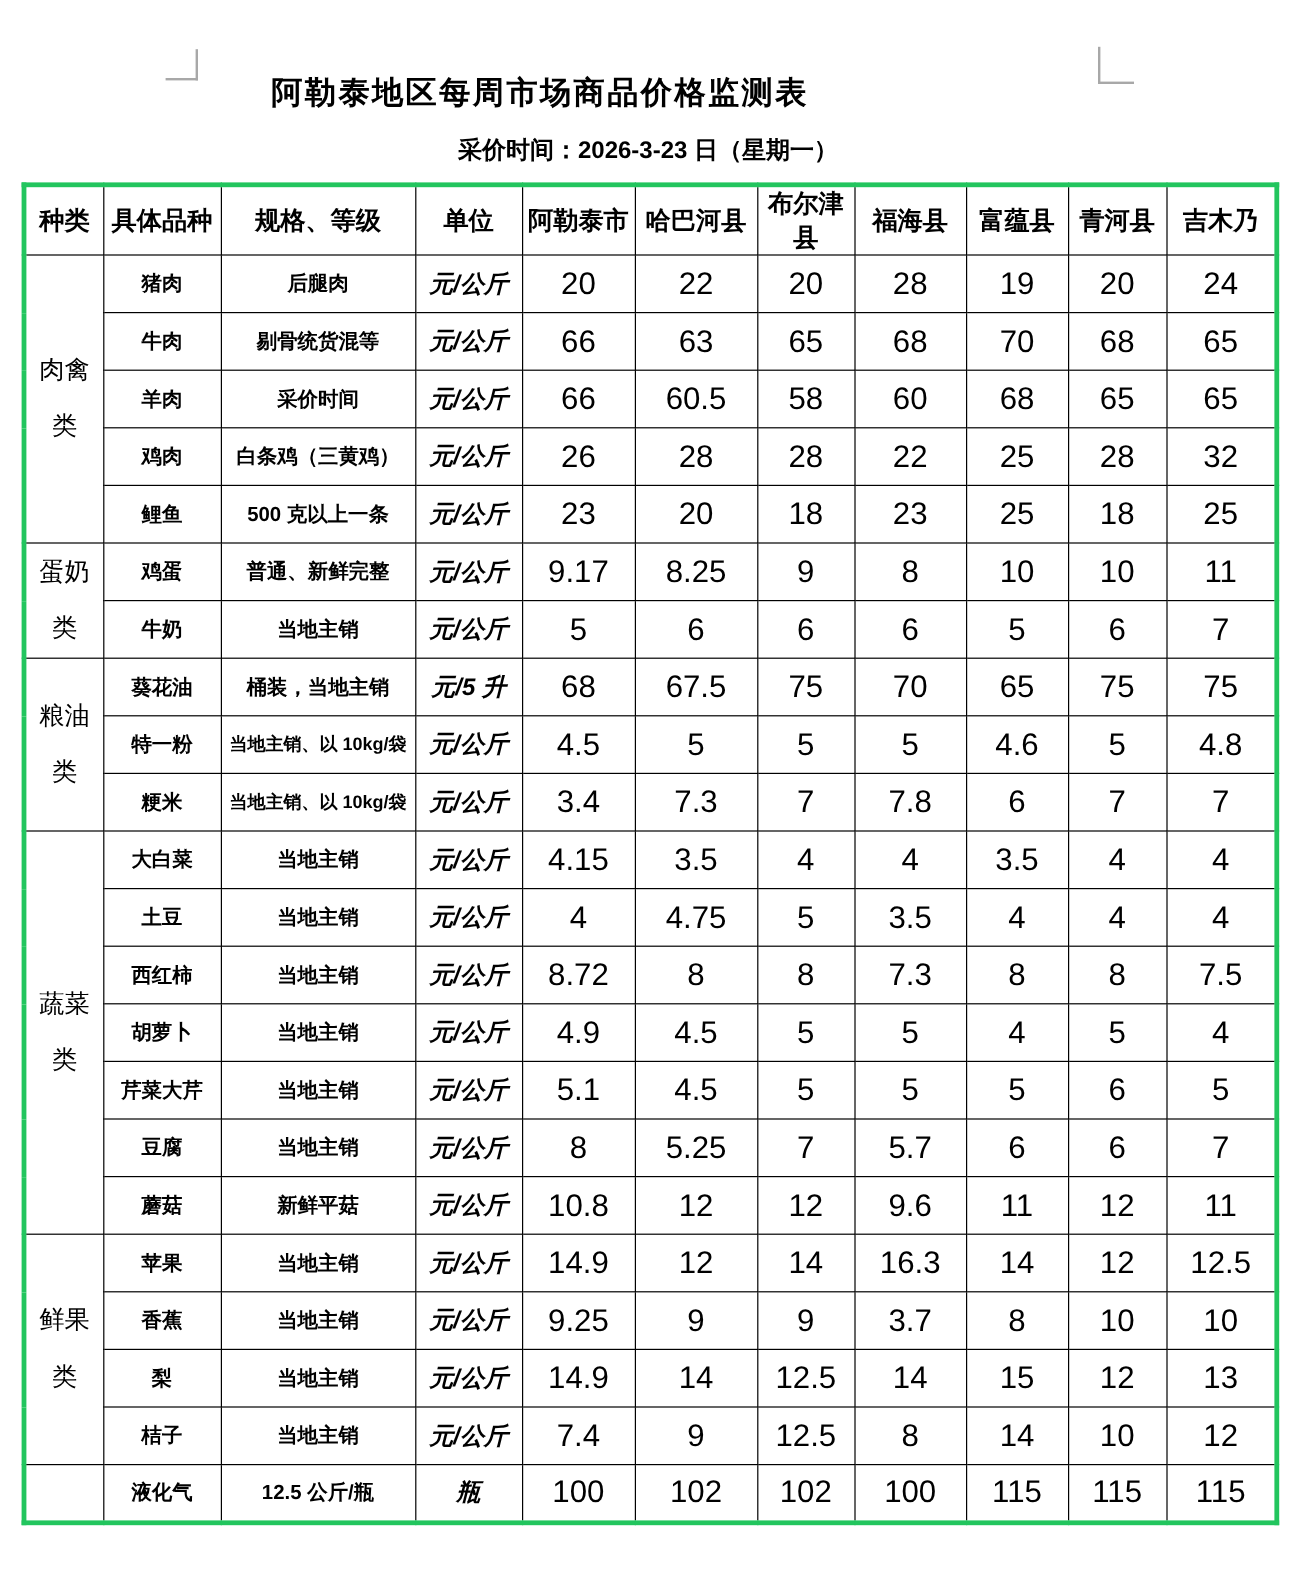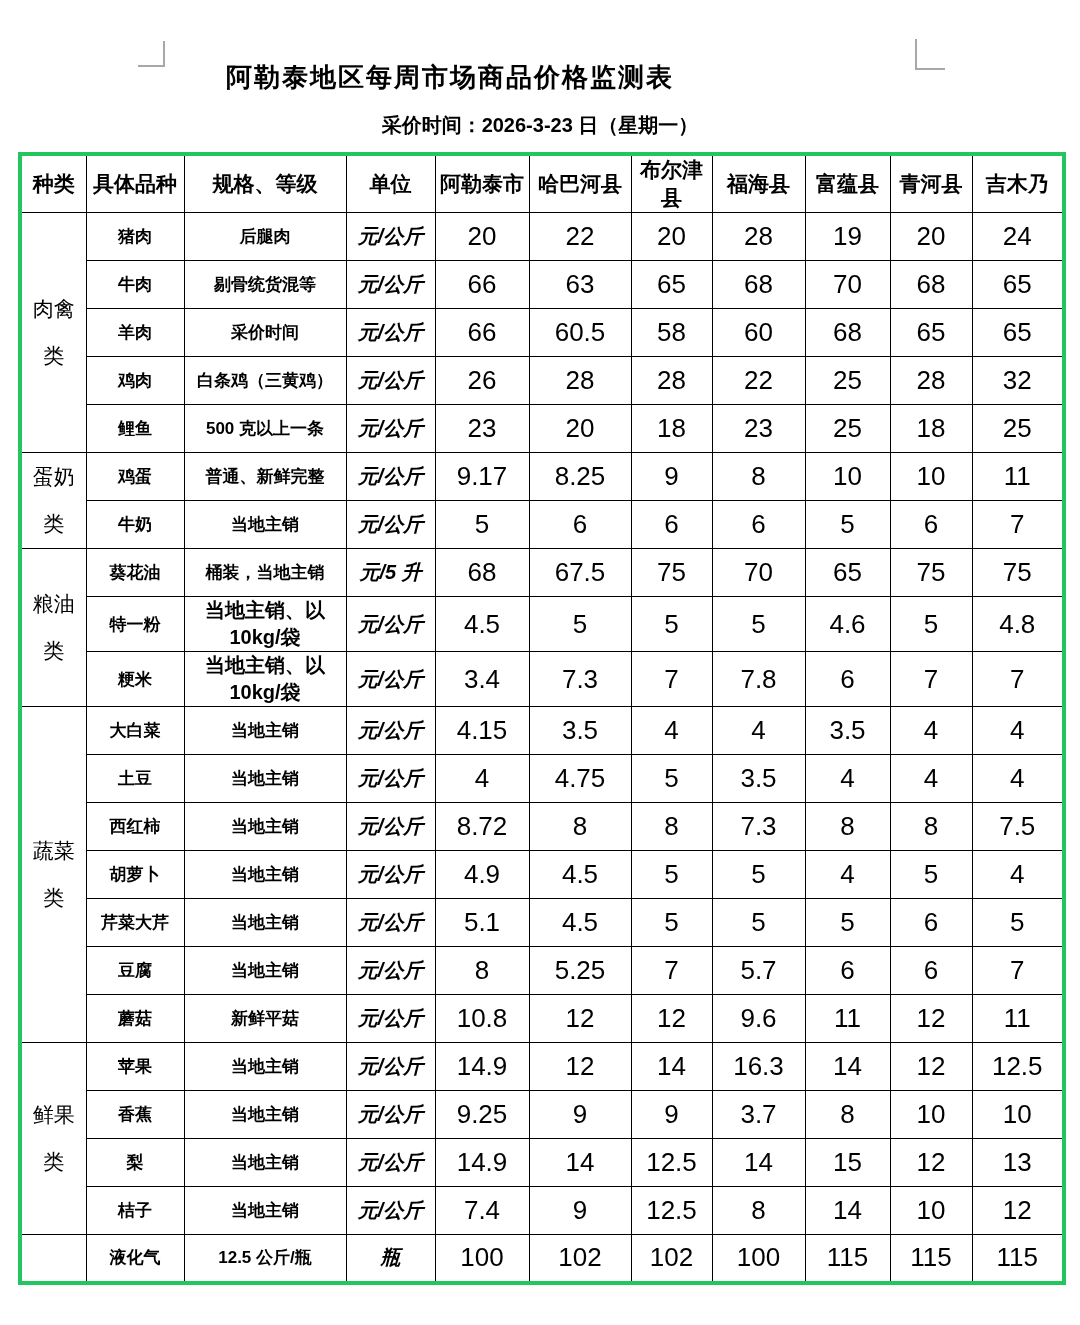--- a/index.html
+++ b/index.html
@@ -39,21 +39,21 @@
     border: 1px solid #000;
     text-align: center; vertical-align: middle;
     padding: 0; overflow: hidden;
   }
   .price thead tr { height: 53px; }
   .price tbody tr { height: 48px; }
   .price th { font-size: 21px; font-weight: bold; }
   td.cat  { font-size: 21px; font-weight: normal; line-height: 2.2; }
   td.name { font-size: 17px; font-weight: bold; margin-left: 10px; }
   td.spec { font-size: 17px; font-weight: bold; }
-  td.spec.sm { font-size: 20px; margin-top: 44px; }
+  td.spec.sm { font-size: 15px; margin-top: 44px; }
   td.unit { font-size: 20px; font-weight: bold; font-style: italic; }
   td.price-cell { font-size: 26px; font-weight: 500; }
 </style>
 </head>
 <body>
 
 <div class="mark-left"></div>
 <div class="mark-right"></div>
 
 <div class="title">阿勒泰地区每周市场商品价格监测表</div>

